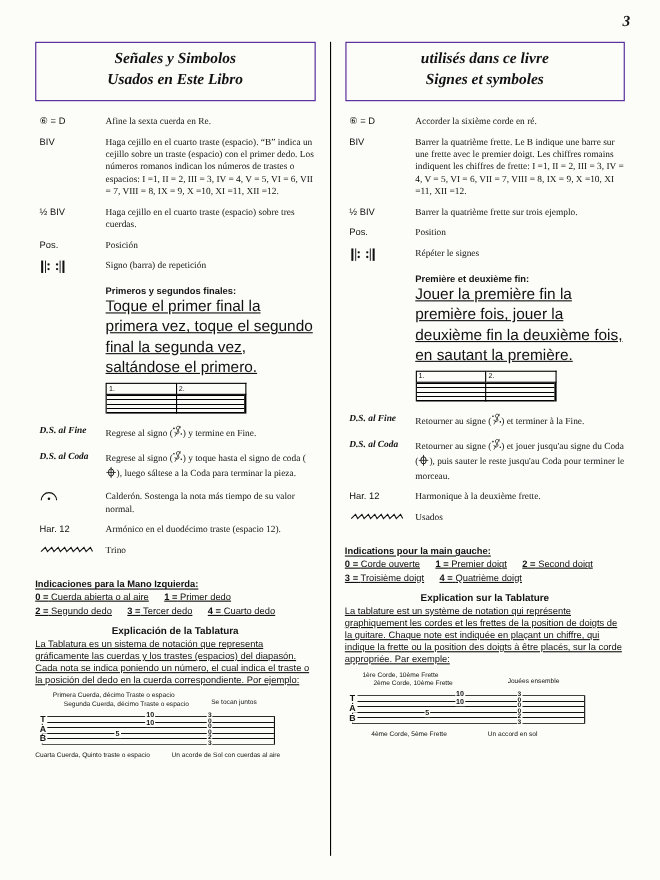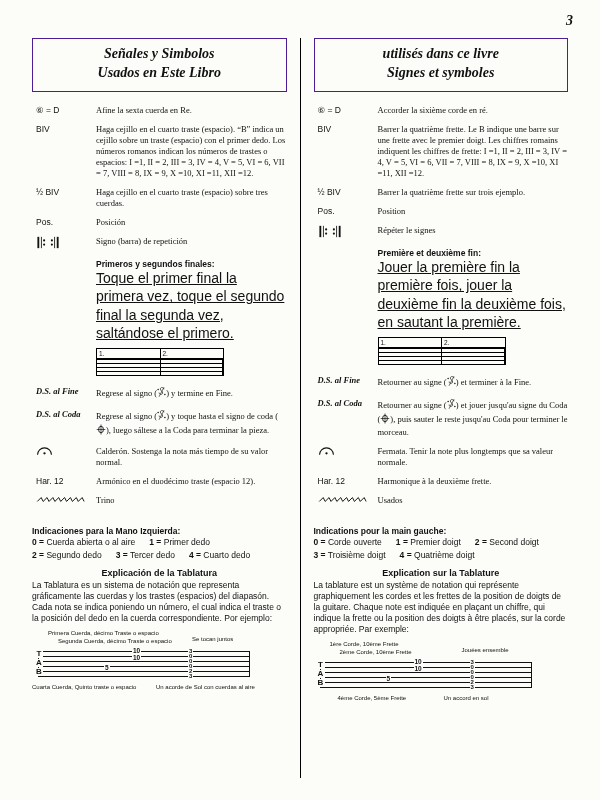--- a/index.html
+++ b/index.html
@@ -23,25 +23,25 @@
   .bheading { font-weight:bold; font-size:8.5px; }
   .block { margin-left:64px; margin-bottom:6px; }
   .block .btext { font-size:14px; line-height:1.3;text-decoration:underline; }
   .staffwrap { margin:3px 0 10px 64px; width:128px; }
   .voltarow { display:flex; width:128px; }
   .volta { flex:1; border:1px solid #000; height:11px; font-size:6.5px; line-height:10px; padding-left:2px; }
   .volta + .volta { border-left:none; }
   .staff { width:128px; height:17px; background:repeating-linear-gradient(#000 0 1px, transparent 1px 4px);
            position:relative; border-left:1px solid #000; border-right:2px solid #000; }
   .staff::before { content:""; position:absolute; left:50%; top:0; bottom:0; width:1px; background:#000; }
-  .lh { margin-top:20px; margin-bottom:7px; }
+  .lh { margin-top:20px; margin-bottom:7px;text-decoration:underline; }
   .lhline { display:flex; gap:14px; font-size:8.5px; line-height:1.45; flex-wrap:wrap; }
   .lhnum { font-weight:bold; }
   .tabsec-h { font-weight:bold; font-size:9px; margin-bottom:2px;text-align:center; }
-  .tabsec-b { font-size:8.5px; line-height:1.3; }
+  .tabsec-b { font-size:8.5px; line-height:1.3;text-decoration:underline; }
   .tabd { position:relative; height:84px; margin-top:6px; font-size:6px; }
   .ann { position:absolute; white-space:nowrap; }
   .tabstaff { position:absolute; top:21px; left:6px; width:212px; height:26px;
               background:repeating-linear-gradient(#111 0 1px, transparent 1px 5px);
               border-left:1px solid #111; border-right:1px solid #111; }
   .tl { position:absolute; left:3px; width:8px; text-align:center; font-weight:bold; font-size:8px;
         line-height:8px; background:#fcfcf9; }
   .tn { position:absolute; font-size:6.5px; font-weight:bold; line-height:7px; background:#fcfcf9; padding:0 1px; }
   .tc { position:absolute; font-size:6px; font-weight:bold; line-height:6px; background:#fcfcf9; padding:0 1px; }
   .inline-icon { display:inline-block; vertical-align:-2px; }
@@ -277,29 +277,20 @@
                   <path d="M12.2 5.2 c0.6 -3.4 -5.4 -4.4 -6.2 -1.1 c-0.9 3.6 4.9 4.3 4.0 8.0 c-0.8 3.3 -6.8 2.3 -6.2 -1.1" fill="none" stroke="currentColor" stroke-width="1.2"></path>
                   <circle cx="2" cy="5.5" r="1.3"></circle>
                   <circle cx="14" cy="14.5" r="1.3"></circle>
                 </svg></span><span>) et jouer jusqu'au signe du Coda (</span><span class="inline-icon"><svg width="10" height="11" viewBox="0 0 14 15">
                   <ellipse cx="7" cy="7.5" rx="3.4" ry="4.6" fill="none" stroke="currentColor" stroke-width="1.2"></ellipse>
                   <line x1="7" y1="0.5" x2="7" y2="14.5" stroke="currentColor" stroke-width="1"></line>
                   <line x1="1" y1="7.5" x2="13" y2="7.5" stroke="currentColor" stroke-width="1"></line>
                 </svg></span><span>), puis sauter le reste jusqu'au Coda pour terminer le morceau.</span></div>
         </div>
 
-        <div class="row">
-          <div class="sym">
-            <svg width="17" height="10" viewBox="0 0 22 12">
-                <path d="M2 11 A 9 9 0 0 1 20 11" fill="none" stroke="currentColor" stroke-width="1.4"></path>
-                <circle cx="11" cy="9" r="1.5"></circle>
-              </svg>
-          </div>
-          <div class="txt">Fermata. Tenir la note plus longtemps que sa valeur normale.</div>
-        </div>
 
         <div class="row">
           <div class="sym">Har. 12</div>
           <div class="txt">Harmonique à la deuxième frette.</div>
         </div>
 
         <div class="row">
           <div class="sym">
             <svg width="52" height="7" viewBox="0 0 80 10">
                 <path d="M2 8 L8 2 L11 8 L17 2 L20 8 L26 2 L29 8 L35 2 L38 8 L44 2 L47 8 L53 2 L56 8 L62 2 L65 8 L71 2 L74 8" fill="none" stroke="currentColor" stroke-width="1.5"></path>

